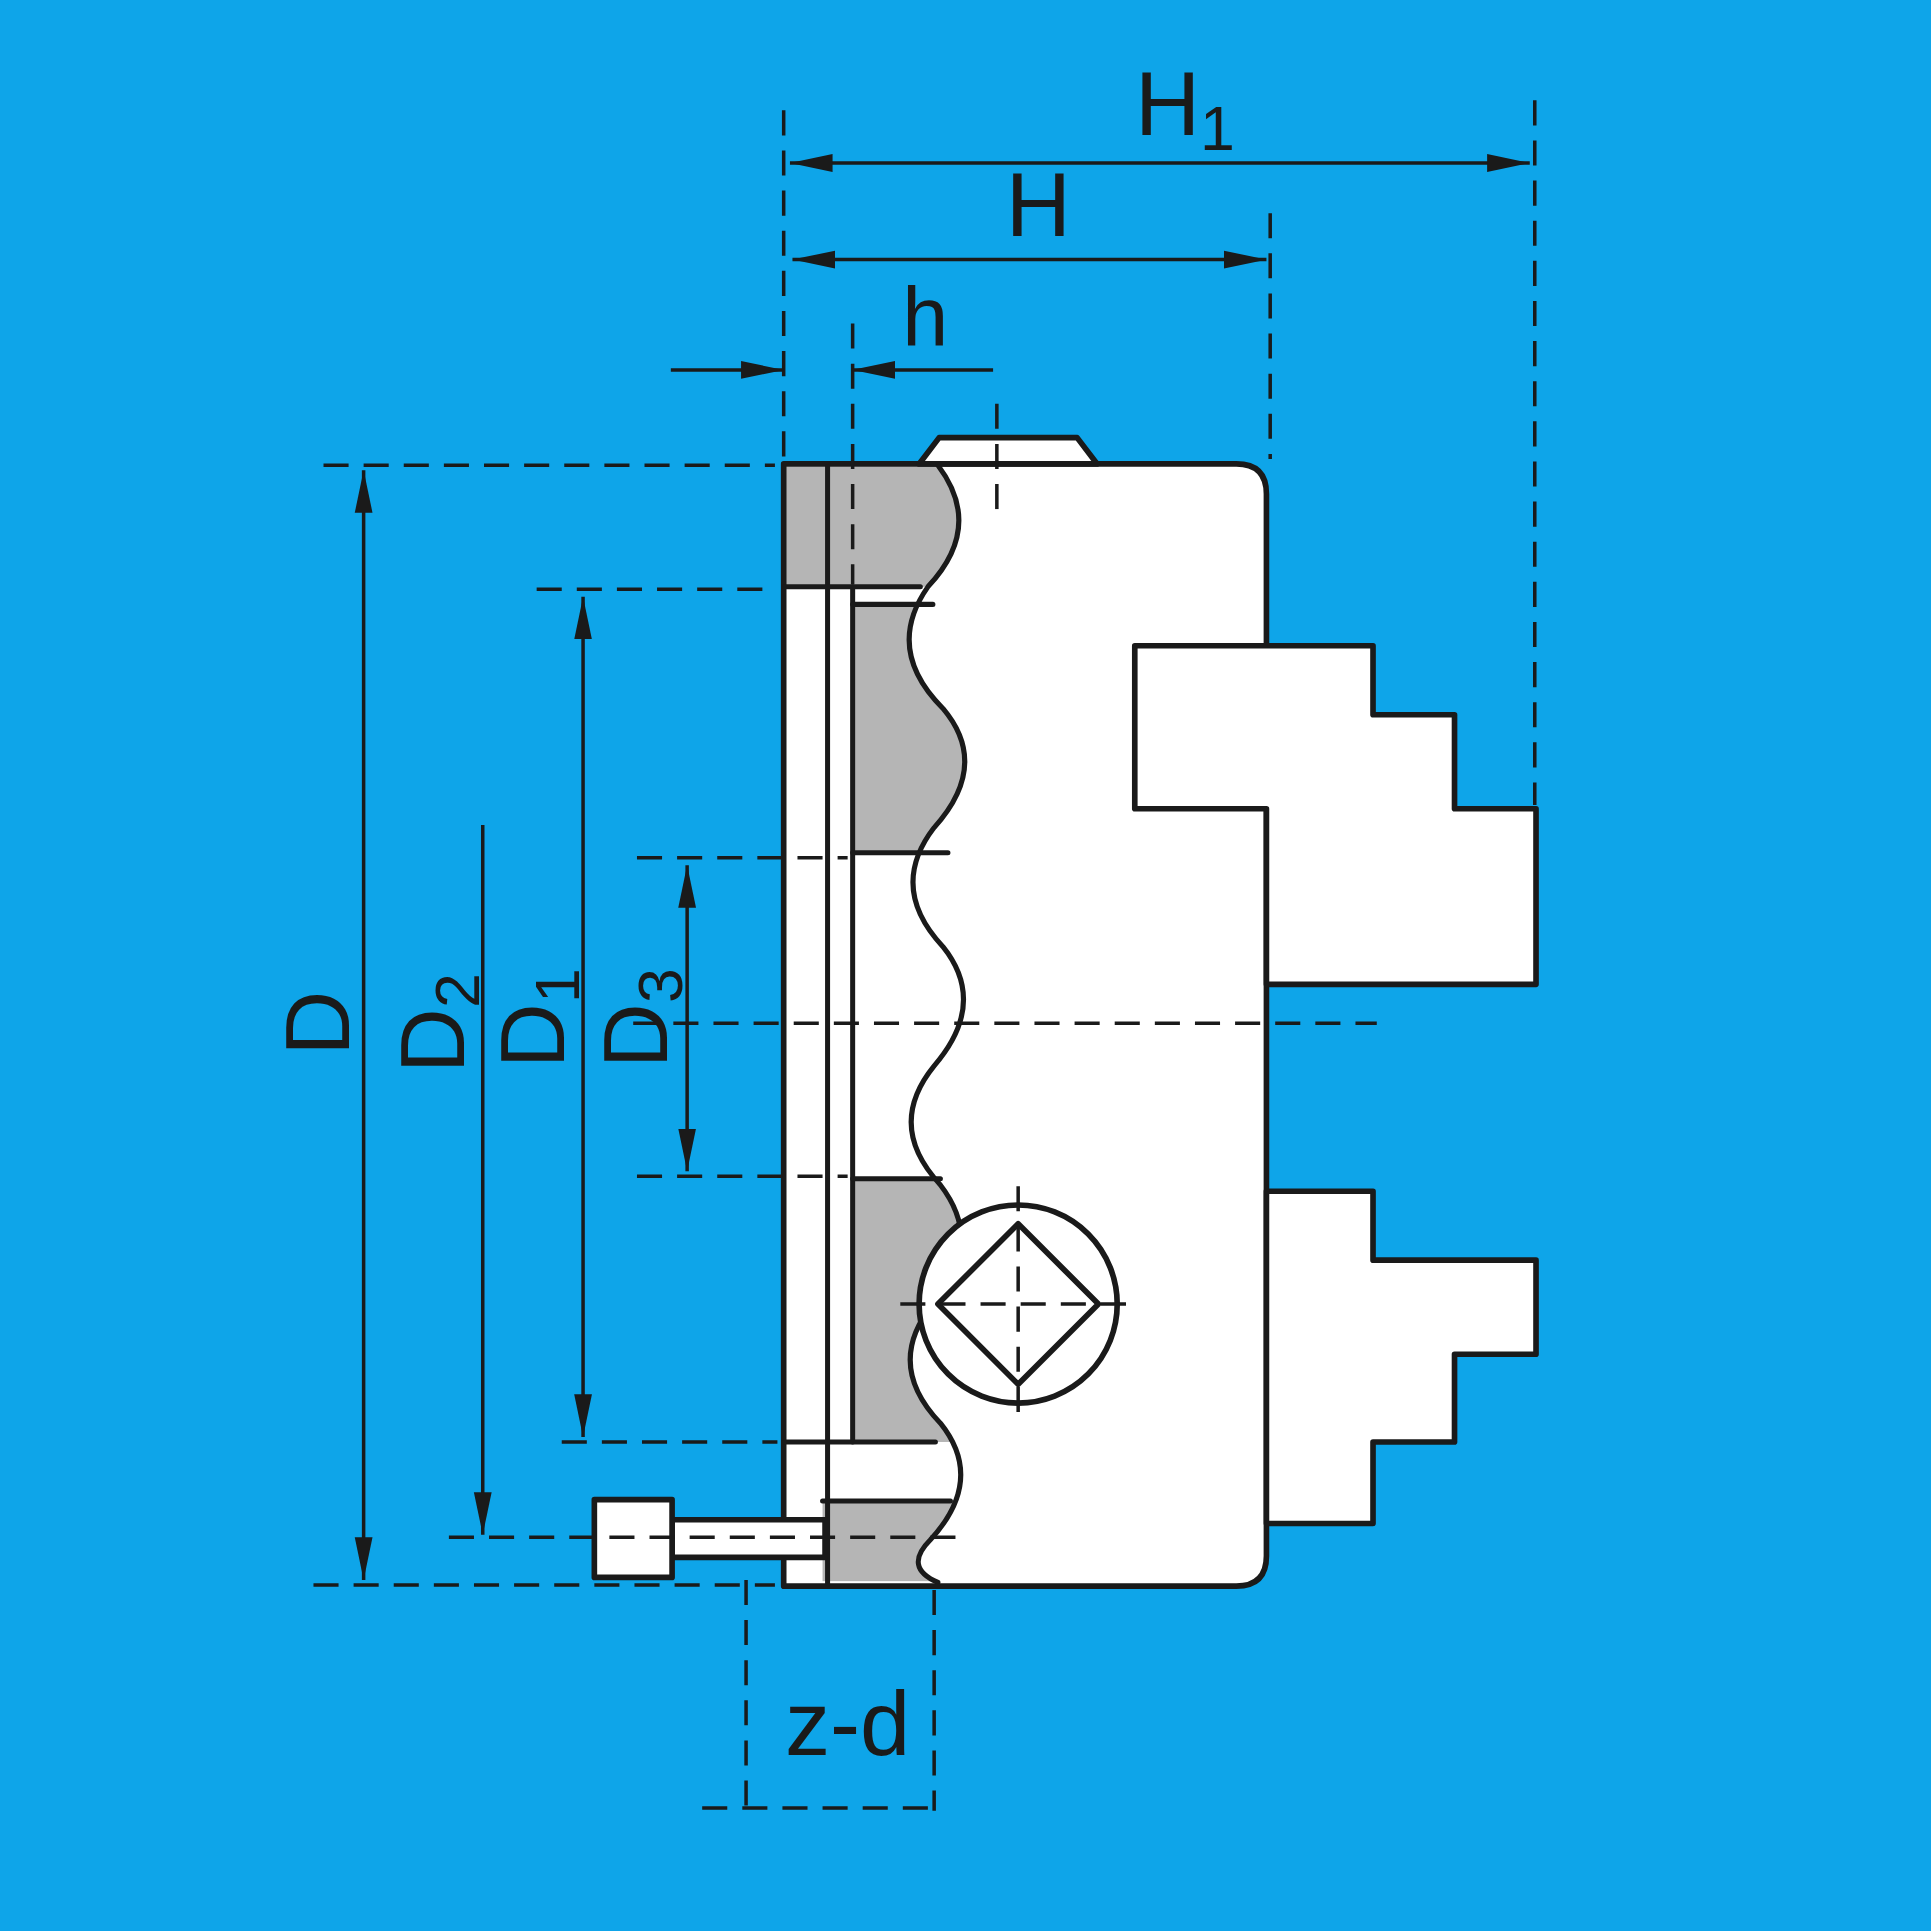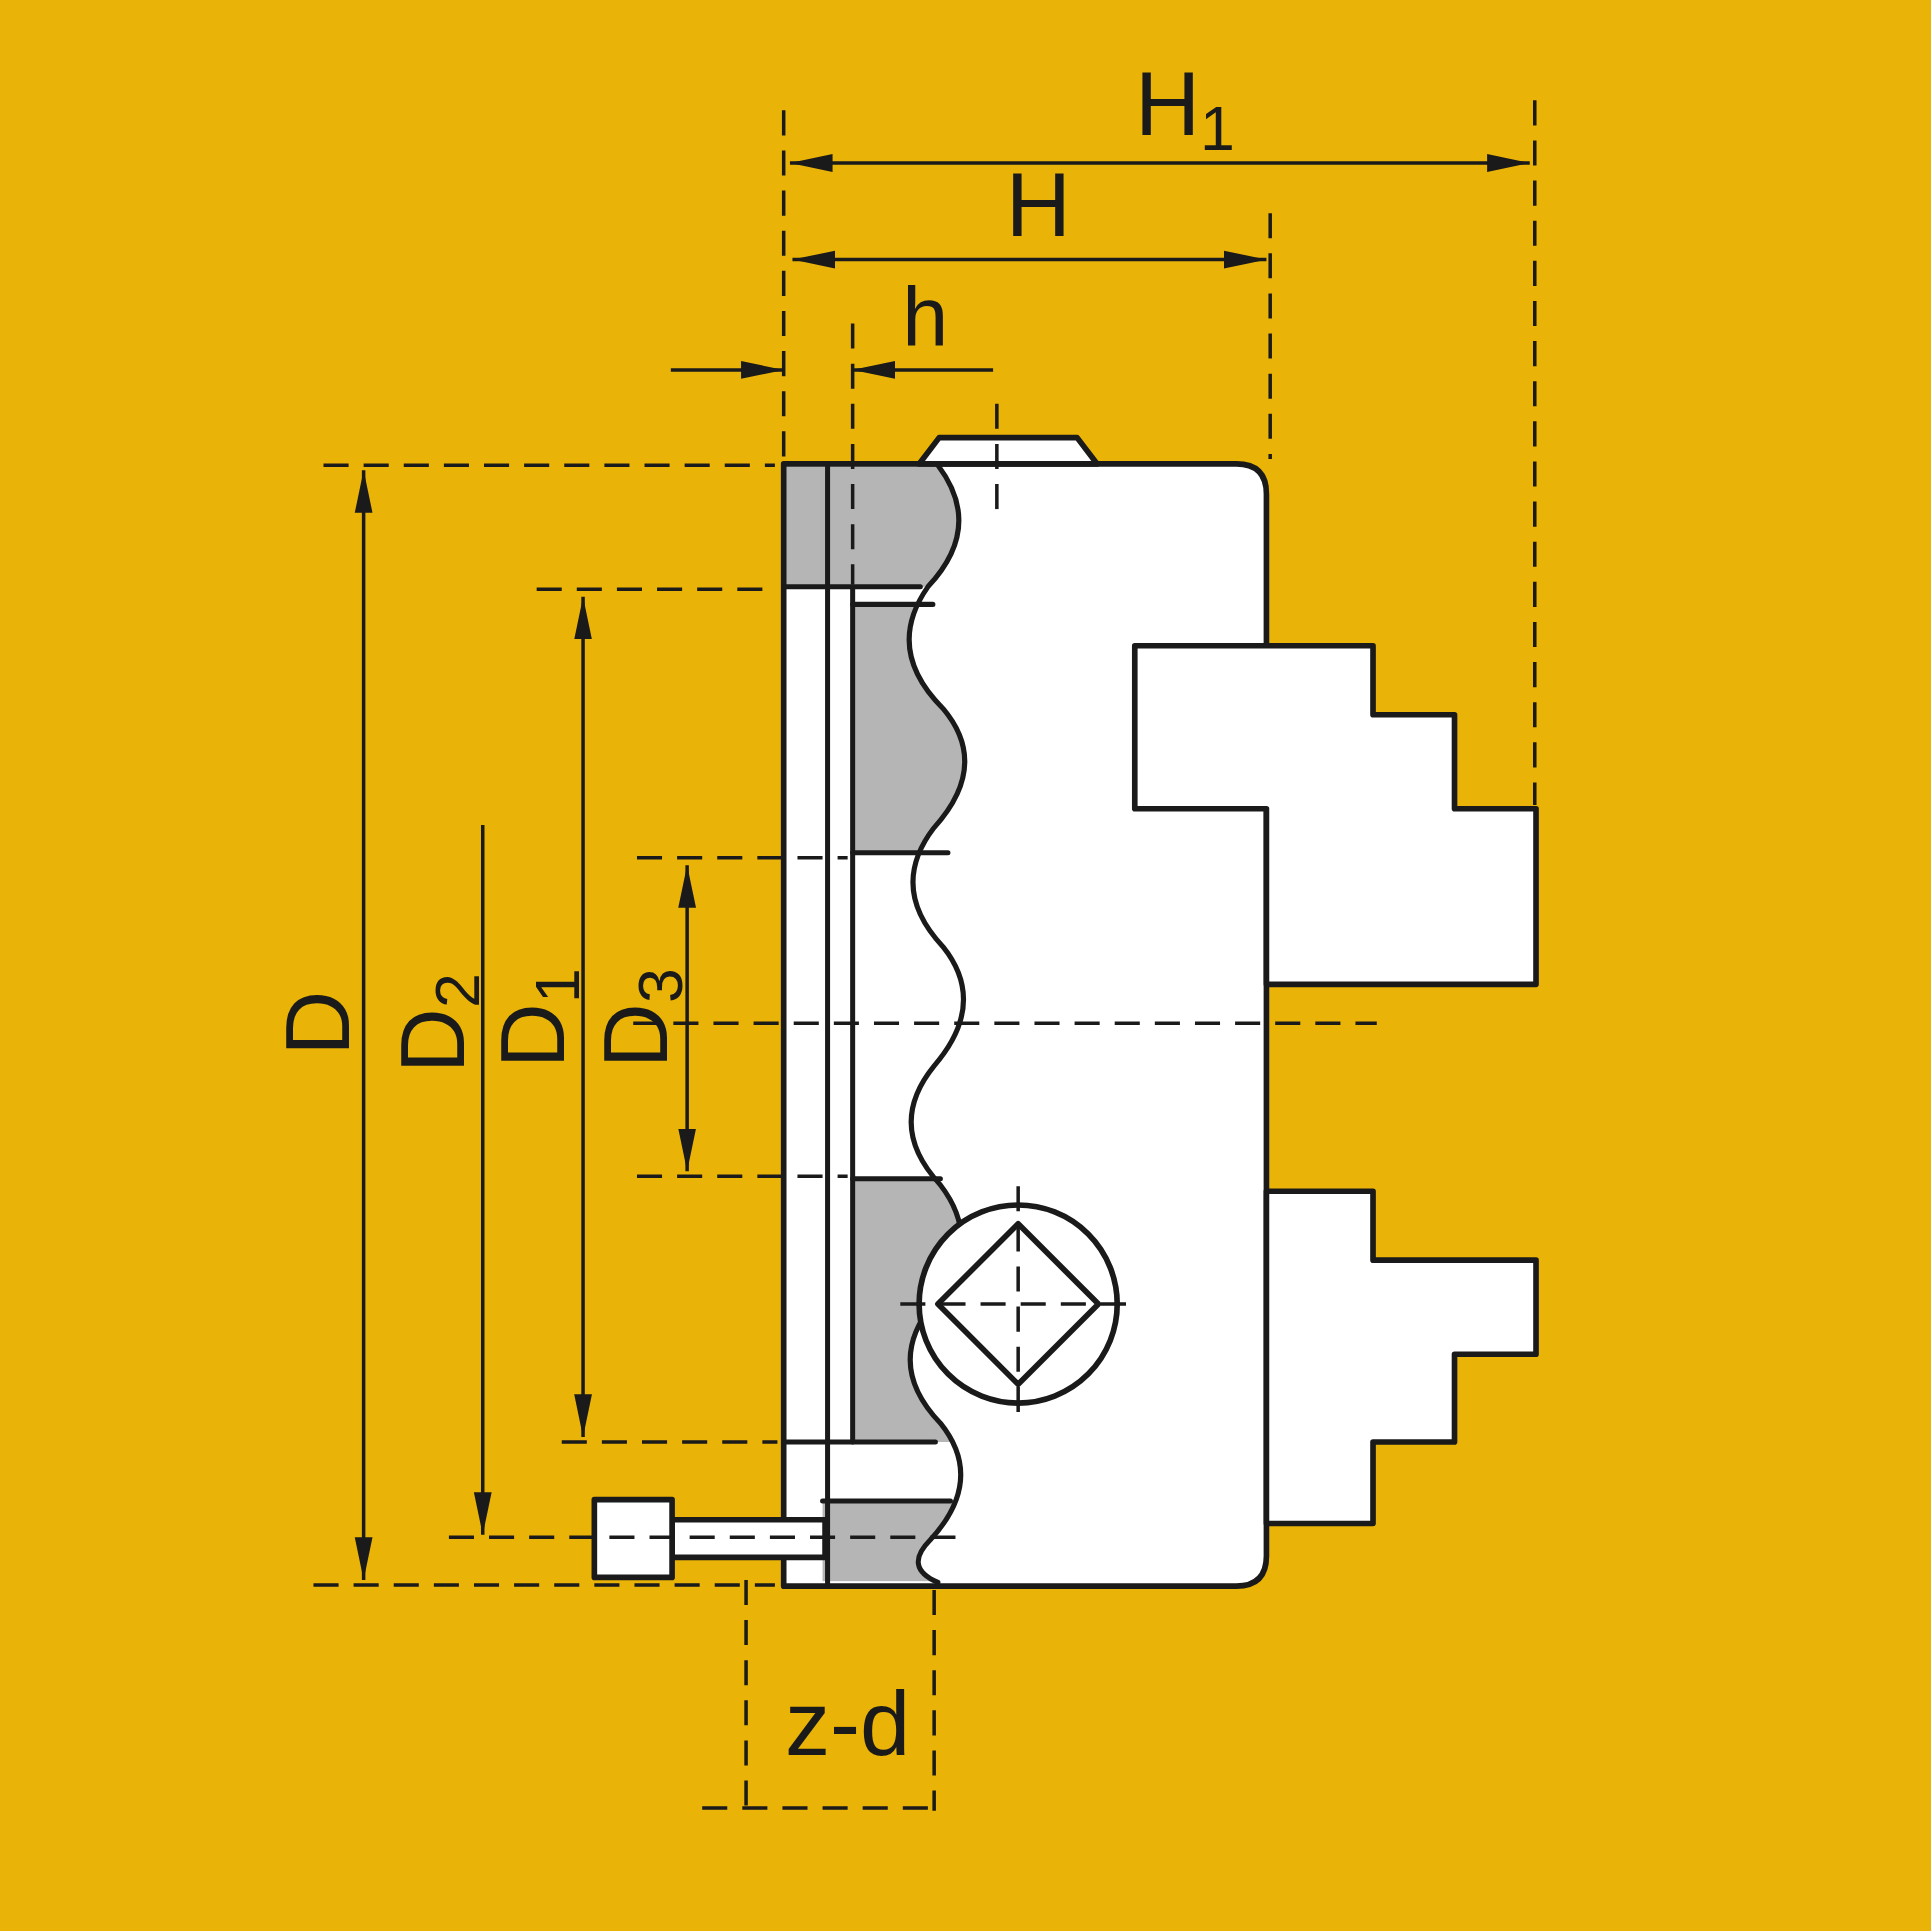--- a/index.html
+++ b/index.html
@@ -1,16 +1,16 @@
 <!DOCTYPE html>
 <html><head>
 <meta charset="utf-8">
 <style>
   html,body{margin:0;padding:0;background:#ffffff;}
-  .page{width:1931px;height:1931px;background:#eab308;position:relative;overflow:hidden;}
+  .page{width:1931px;height:1931px;background:#0ea5e9;position:relative;overflow:hidden;}
   svg{display:block;}
   .outline{fill:none;stroke:#1a1a1a;stroke-width:4.5;stroke-linejoin:round;stroke-linecap:round;}
   .whitefill{fill:#ffffff;stroke:none;}
   .white{fill:#ffffff;stroke:#1a1a1a;stroke-width:4.5;stroke-linejoin:round;}
   .iline{stroke:#1a1a1a;stroke-width:4;fill:none;stroke-linecap:round;}
   .dim{stroke:#1a1a1a;stroke-width:2.8;fill:none;}
   .dash{stroke:#1a1a1a;stroke-width:2.8;fill:none;stroke-dasharray:20 12;}
   .lbl{font-family:"Liberation Sans","DejaVu Sans",sans-serif;font-size:72px;fill:#1a1a1a;}
   .sub{font-size:50px;}
   .lblsm{font-family:"Liberation Sans","DejaVu Sans",sans-serif;font-size:66px;fill:#1a1a1a;}

